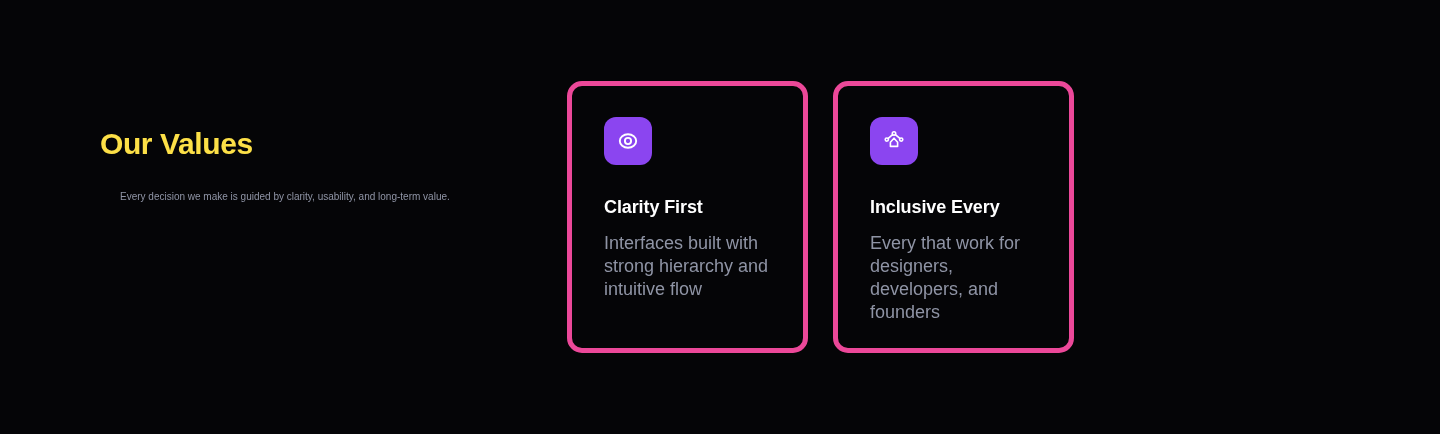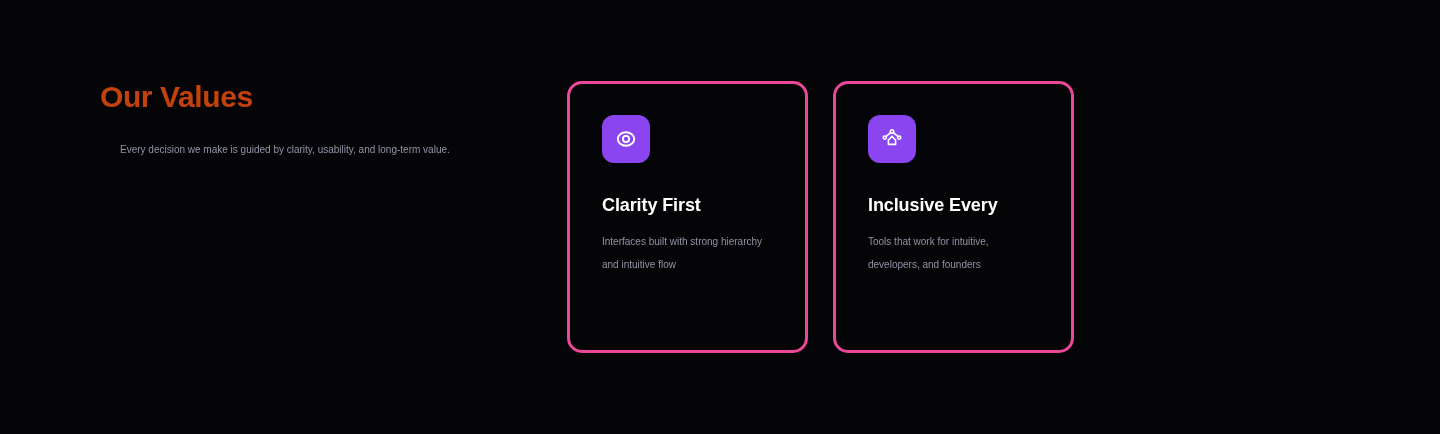--- a/index.html
+++ b/index.html
@@ -21,24 +21,25 @@
   
   .intro {
     position:absolute;
     left:100px; top:80px;
     width:400px;
   }
 
   .intro-title {
     font-size:30px;
     font-weight:700;
-    color:#c2410c;
+    color:#fde047;
     letter-spacing:-0.4px;
     line-height:1.15;
     white-space:nowrap;
+    margin-top:47px;
   }
 
   .intro-sub {
     margin-top:22px;
     font-size:10px;
     font-weight:400;
     color:#9095a6;
     line-height:26px;
     max-width:345px;
     margin-left:20px;
@@ -49,21 +50,21 @@
     position:absolute;
     left:567px; top:81px;
     width:773px; height:272px;
     display:flex;
     gap:25px;
   }
 
   .card {
     width:241px;
     height:272px;
-    border:3px solid #ec4899;
+    border:5px solid #ec4899;
     border-radius:15px;
     background:transparent;
     padding:31px 0 12px 32px;
   }
 
   .card-icon {
     width:48px; height:48px;
     border-radius:12px;
     background:#8b45f0;
     display:flex;
@@ -78,21 +79,21 @@
     font-size:18px;
     font-weight:700;
     color:#ffffff;
     line-height:28px;
     letter-spacing:-0.1px;
     max-width:170px;
   }
 
   .card-desc {
     margin-top:11px;
-    font-size:10px;
+    font-size:18px;
     font-weight:400;
     color:#8f94a5;
     line-height:23px;
     max-width:172px;
   }
 </style>
 </head>
 <body>
 
 <div class="section">
@@ -120,18 +121,18 @@
         <svg width="24" height="24" viewBox="0 0 24 24" fill="none" stroke="#ffffff" stroke-width="1.6" stroke-linecap="round" stroke-linejoin="round">
           <circle cx="12" cy="4.4" r="1.7"></circle>
           <circle cx="4.8" cy="10.6" r="1.6"></circle>
           <circle cx="19.2" cy="10.6" r="1.6"></circle>
           <path d="M10.6 5.6 L6.2 9.4"></path>
           <path d="M13.4 5.6 L17.8 9.4"></path>
           <path d="M12 9.2 L15.6 13.2 V17.4 H8.4 V13.2 Z"></path>
         </svg>
       </div>
       <div class="card-title">Inclusive Every</div>
-      <div class="card-desc">Tools that work for intuitive, developers, and founders</div>
+      <div class="card-desc">Every that work for designers, developers, and founders</div>
     </div>
 
 
   </div>
 </div>
 
 </body></html>

